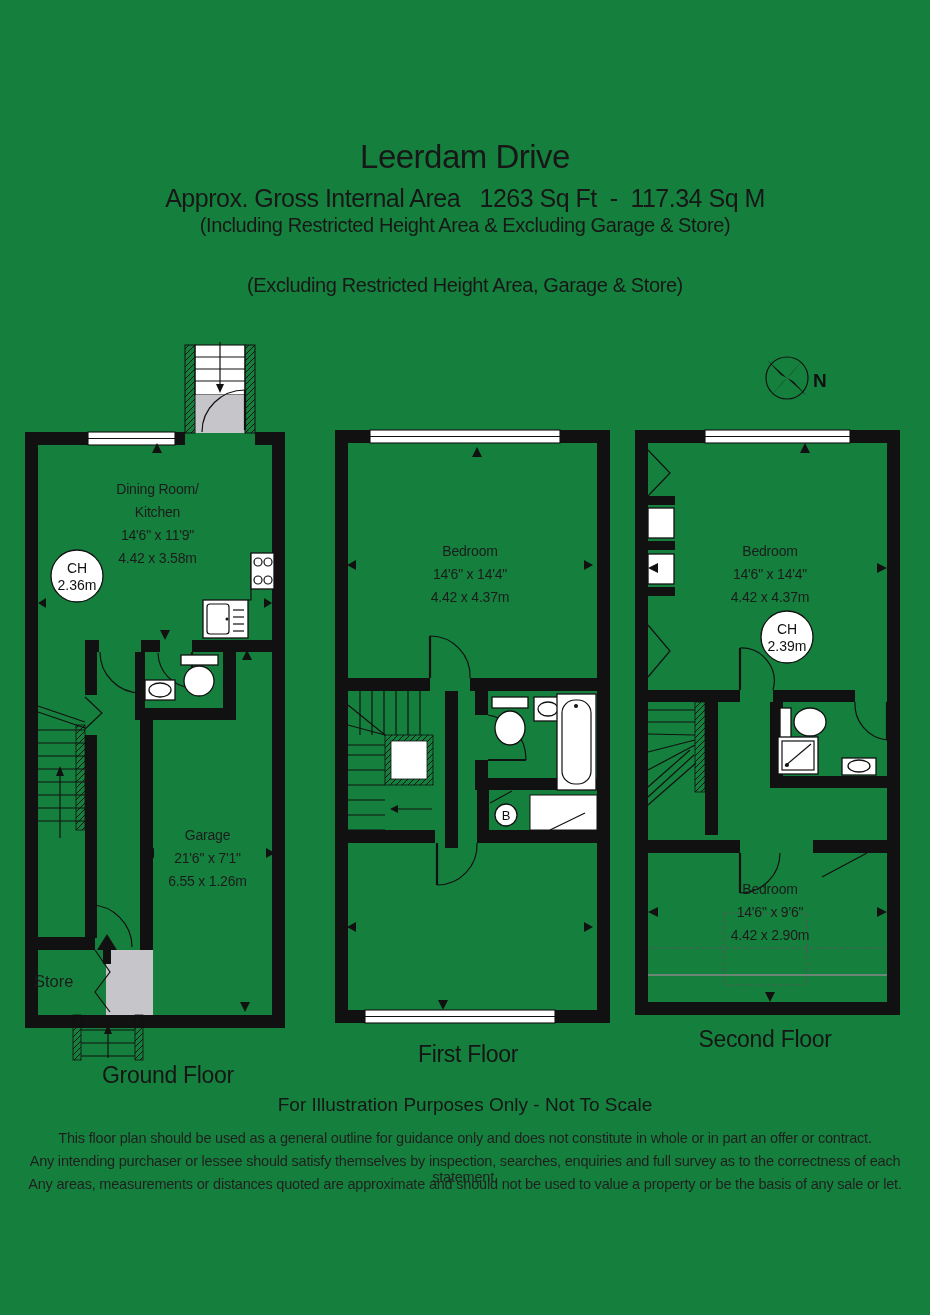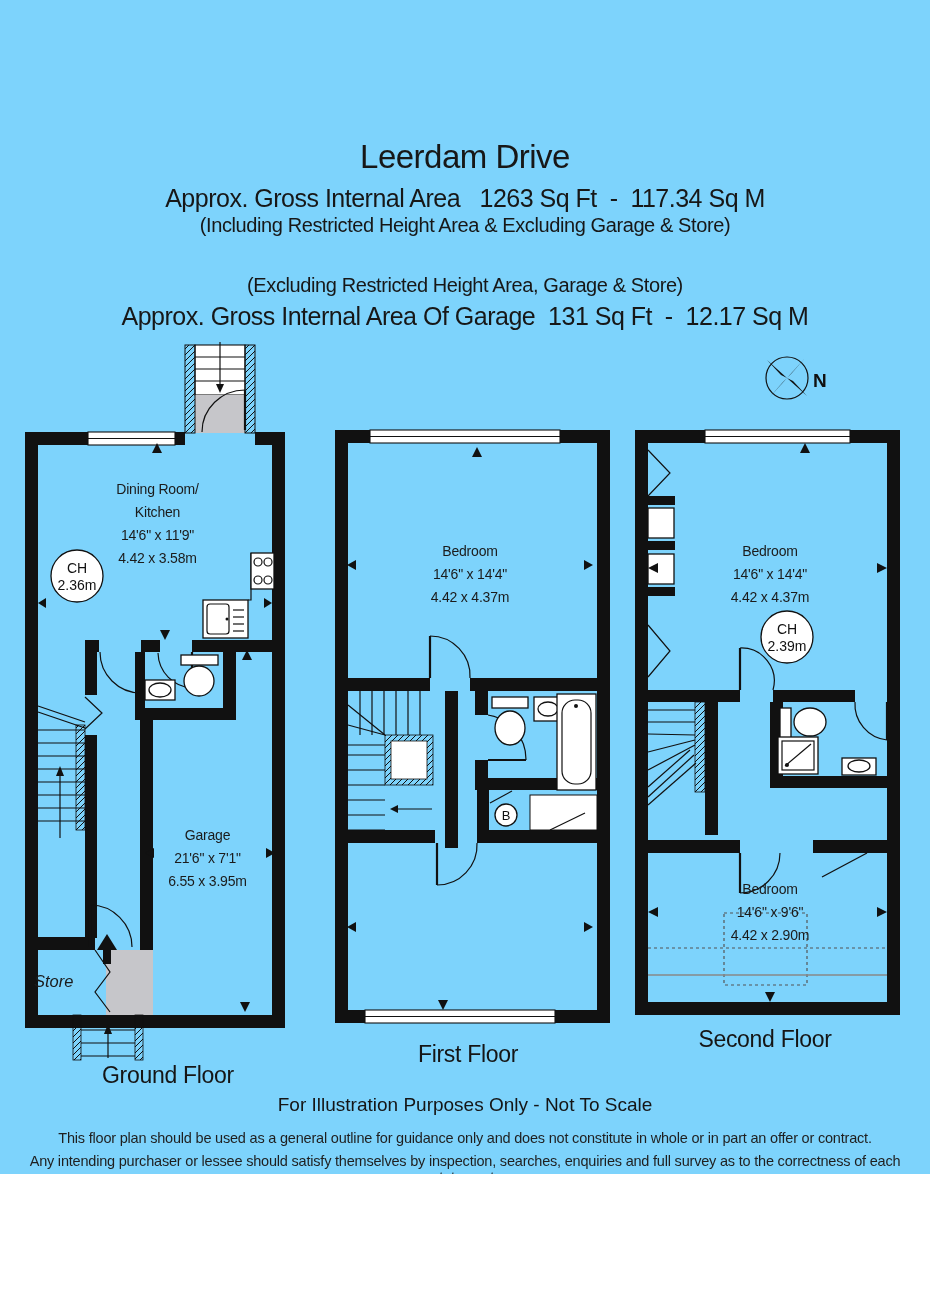--- a/index.html
+++ b/index.html
@@ -1,26 +1,26 @@
 <!DOCTYPE html>
 <html><head>
 <meta charset="utf-8">
 <style>
   html,body{margin:0;padding:0;background:#fff;}
-  .page{position:relative;width:930px;height:1174px;background:#7dd3fc;overflow:hidden;
+  .page{position:relative;width:930px;height:1315px;background:#15803d;overflow:hidden;
         font-family:"Liberation Sans",sans-serif;color:#1b1b1b;}
   .abs{position:absolute;}
   .hdr{position:absolute;left:0;width:930px;text-align:center;white-space:pre;color:#171717;}
   .hdr-title{font-size:33px;letter-spacing:-0.5px;}
   .hdr-line{font-size:25px;letter-spacing:-0.5px;}
   .hdr-note{font-size:20px;letter-spacing:-0.4px;}
   .room-label{position:absolute;text-align:center;font-size:14px;line-height:23px;
               color:#1b1b1b;letter-spacing:-0.2px;}
   .floor-label{position:absolute;text-align:center;font-size:23px;color:#151515;letter-spacing:-0.3px;}
-  .store-label{position:absolute;font-size:16.5px;color:#1b1b1b;font-style:italic;}
+  .store-label{position:absolute;font-size:16.5px;color:#1b1b1b;}
   .notice{position:absolute;left:0;width:930px;text-align:center;font-size:19px;color:#151515;}
   .disc{position:absolute;left:0;width:930px;text-align:center;font-size:14.5px;color:#1f1f1f;
         letter-spacing:-0.2px;}
   svg{position:absolute;overflow:visible;}
   .wall{fill:#111;stroke:none;}
   .thin{stroke:#111;stroke-width:1.2;fill:none;}
   .thick{stroke:#111;stroke-width:2.2;fill:none;}
   .fixture{stroke:#111;stroke-width:1.3;fill:#fff;}
   .winrect{fill:#fff;stroke:#111;stroke-width:1.1;}
   .mark{fill:#111;stroke:none;}
@@ -28,21 +28,20 @@
 </style>
 </head>
 <body>
 
 <div class="page">
 
   <div class="hdr hdr-title" style="top:138px">Leerdam Drive</div>
   <div class="hdr hdr-line" style="top:184px">Approx. Gross Internal Area   1263 Sq Ft  -  117.34 Sq M</div>
   <div class="hdr hdr-note" style="top:214px">(Including Restricted Height Area &amp; Excluding Garage &amp; Store)</div>
   <div class="hdr hdr-note" style="top:274px">(Excluding Restricted Height Area, Garage &amp; Store)</div>
-  <div class="hdr hdr-line" style="top:302px">Approx. Gross Internal Area Of Garage  131 Sq Ft  -  12.17 Sq M</div>
 
   <svg class="abs" style="left:755px;top:350px" width="90" height="60" viewBox="0 0 90 60">
     <circle cx="32" cy="28" r="21" class="thin"></circle>
     <g>
       <path class="mark" d="M32,28 L50,8  L36,24 Z"></path>
       <path class="mark" d="M32,28 L52,46 L38,31 Z"></path>
       <path class="mark" d="M32,28 L14,48 L28,32 Z"></path>
       <path class="mark" d="M32,28 L12,10 L26,25 Z"></path>
     </g>
     <text x="58" y="37" class="svgtext" font-size="19" font-weight="bold">N</text>
@@ -376,21 +375,21 @@
   <div class="room-label" style="left:75px;top:478px;width:165px">
     <div>Dining Room/</div>
     <div>Kitchen</div>
     <div>14'6" x 11'9"</div>
     <div>4.42 x 3.58m</div>
   </div>
 
   <div class="room-label" style="left:130px;top:824px;width:155px">
     <div>Garage</div>
     <div>21'6" x 7'1"</div>
-    <div>6.55 x 3.95m</div>
+    <div>6.55 x 1.26m</div>
   </div>
 
   <div class="store-label" style="left:34px;top:972px">Store</div>
 
   <div class="room-label" style="left:380px;top:540px;width:180px">
     <div>Bedroom</div>
     <div>14'6" x 14'4"</div>
     <div>4.42 x 4.37m</div>
   </div>
 

